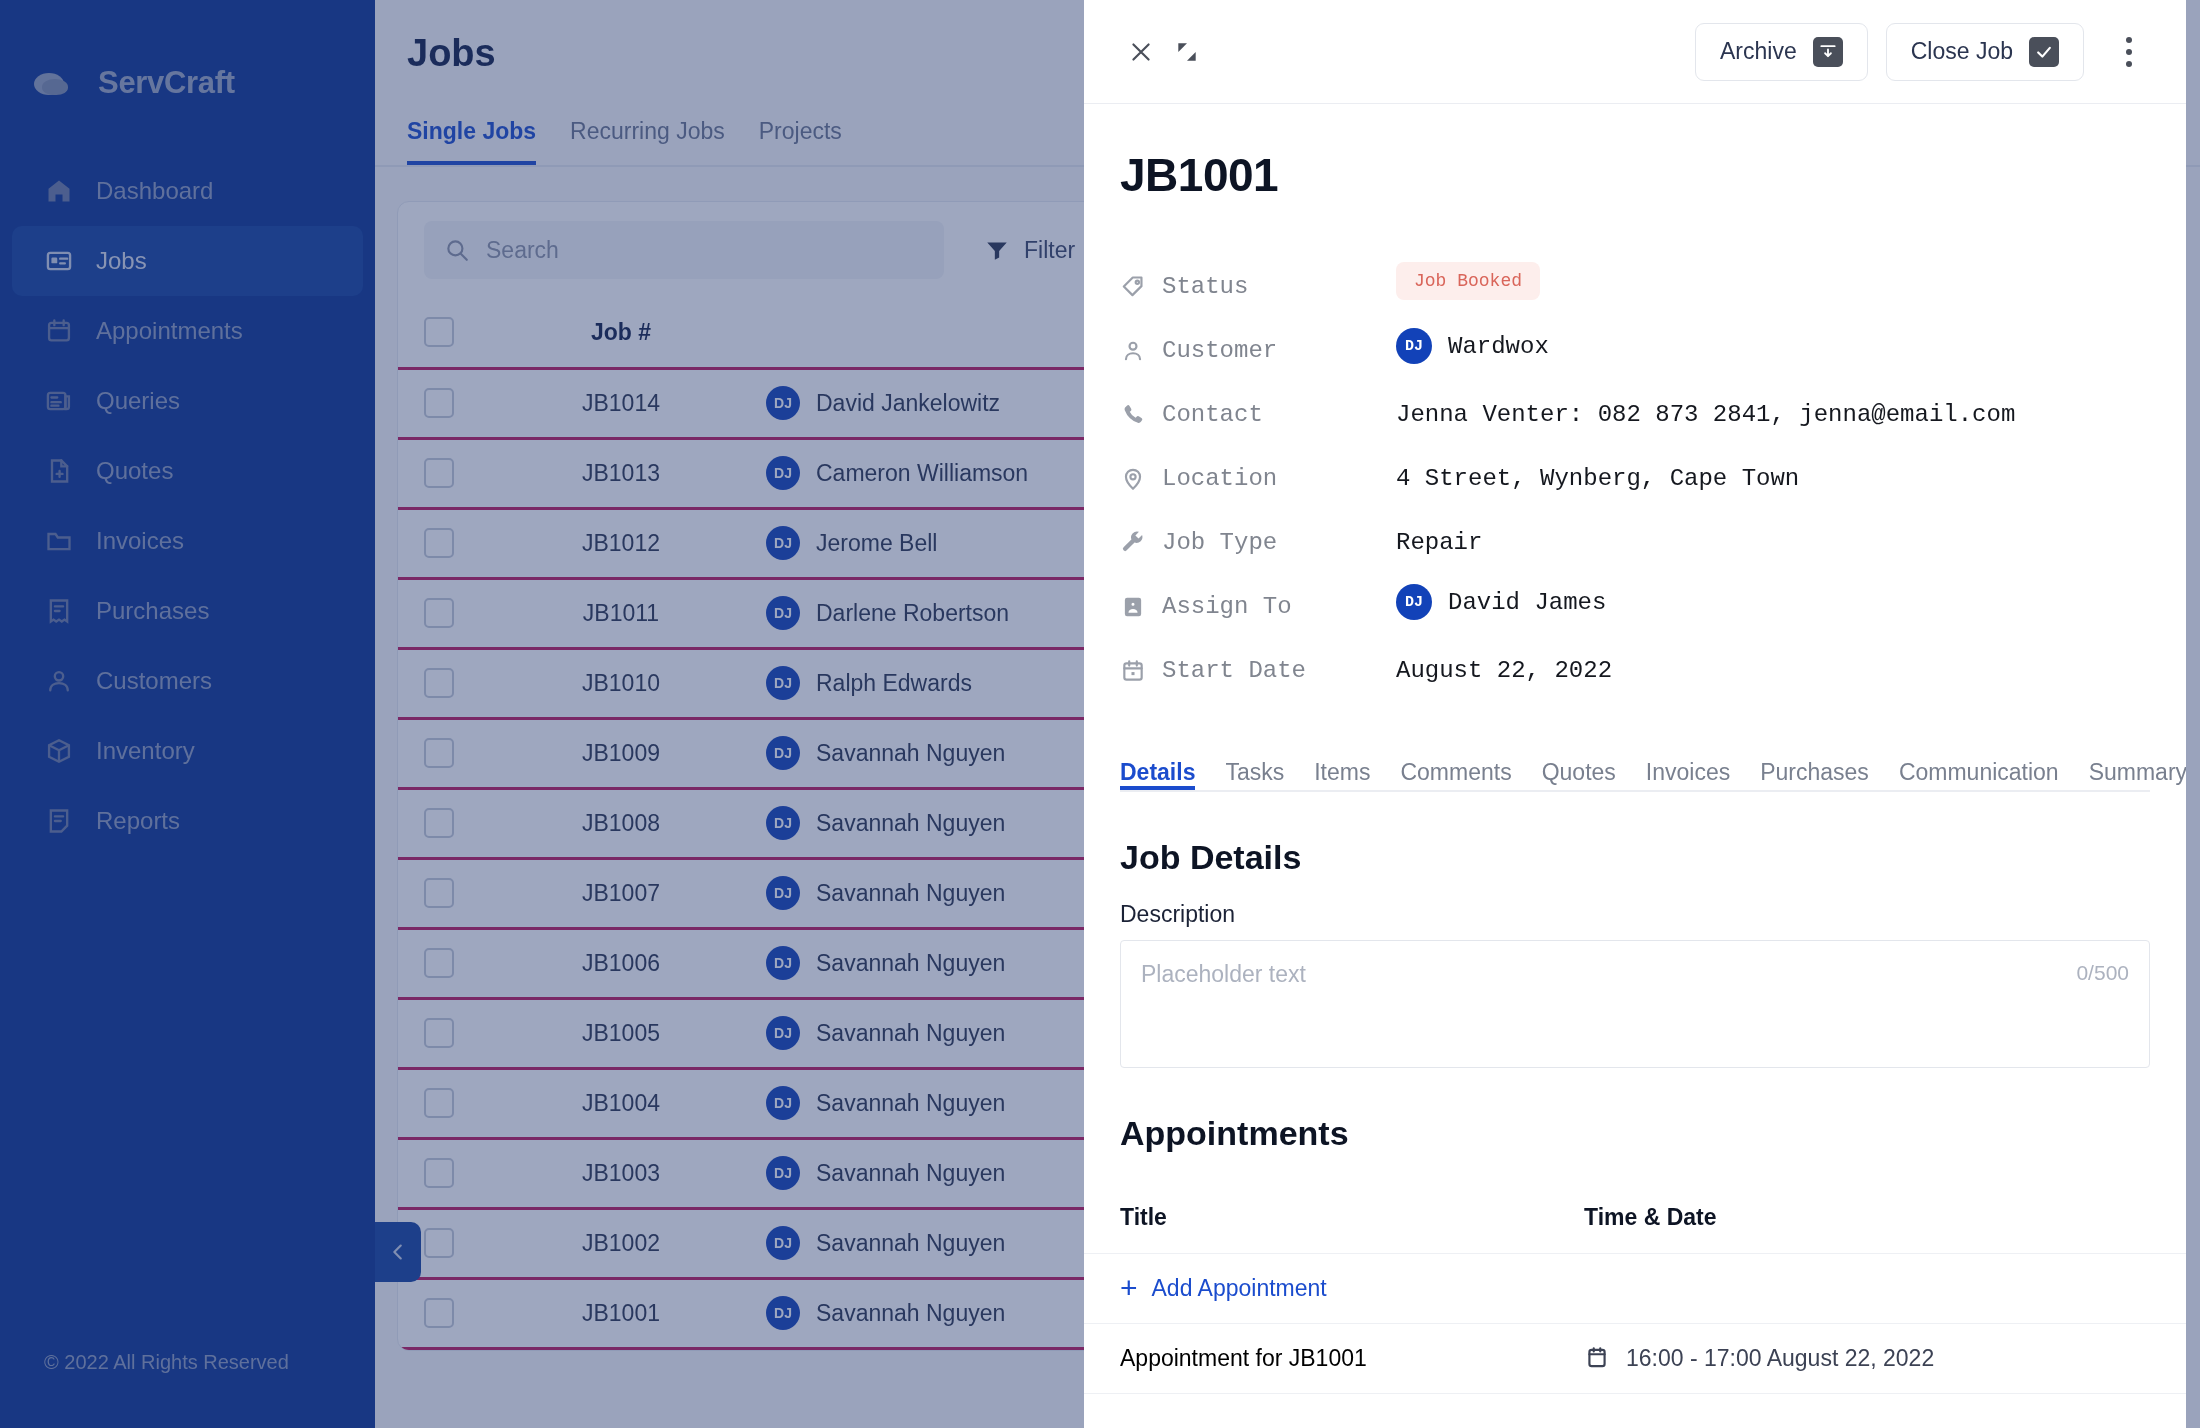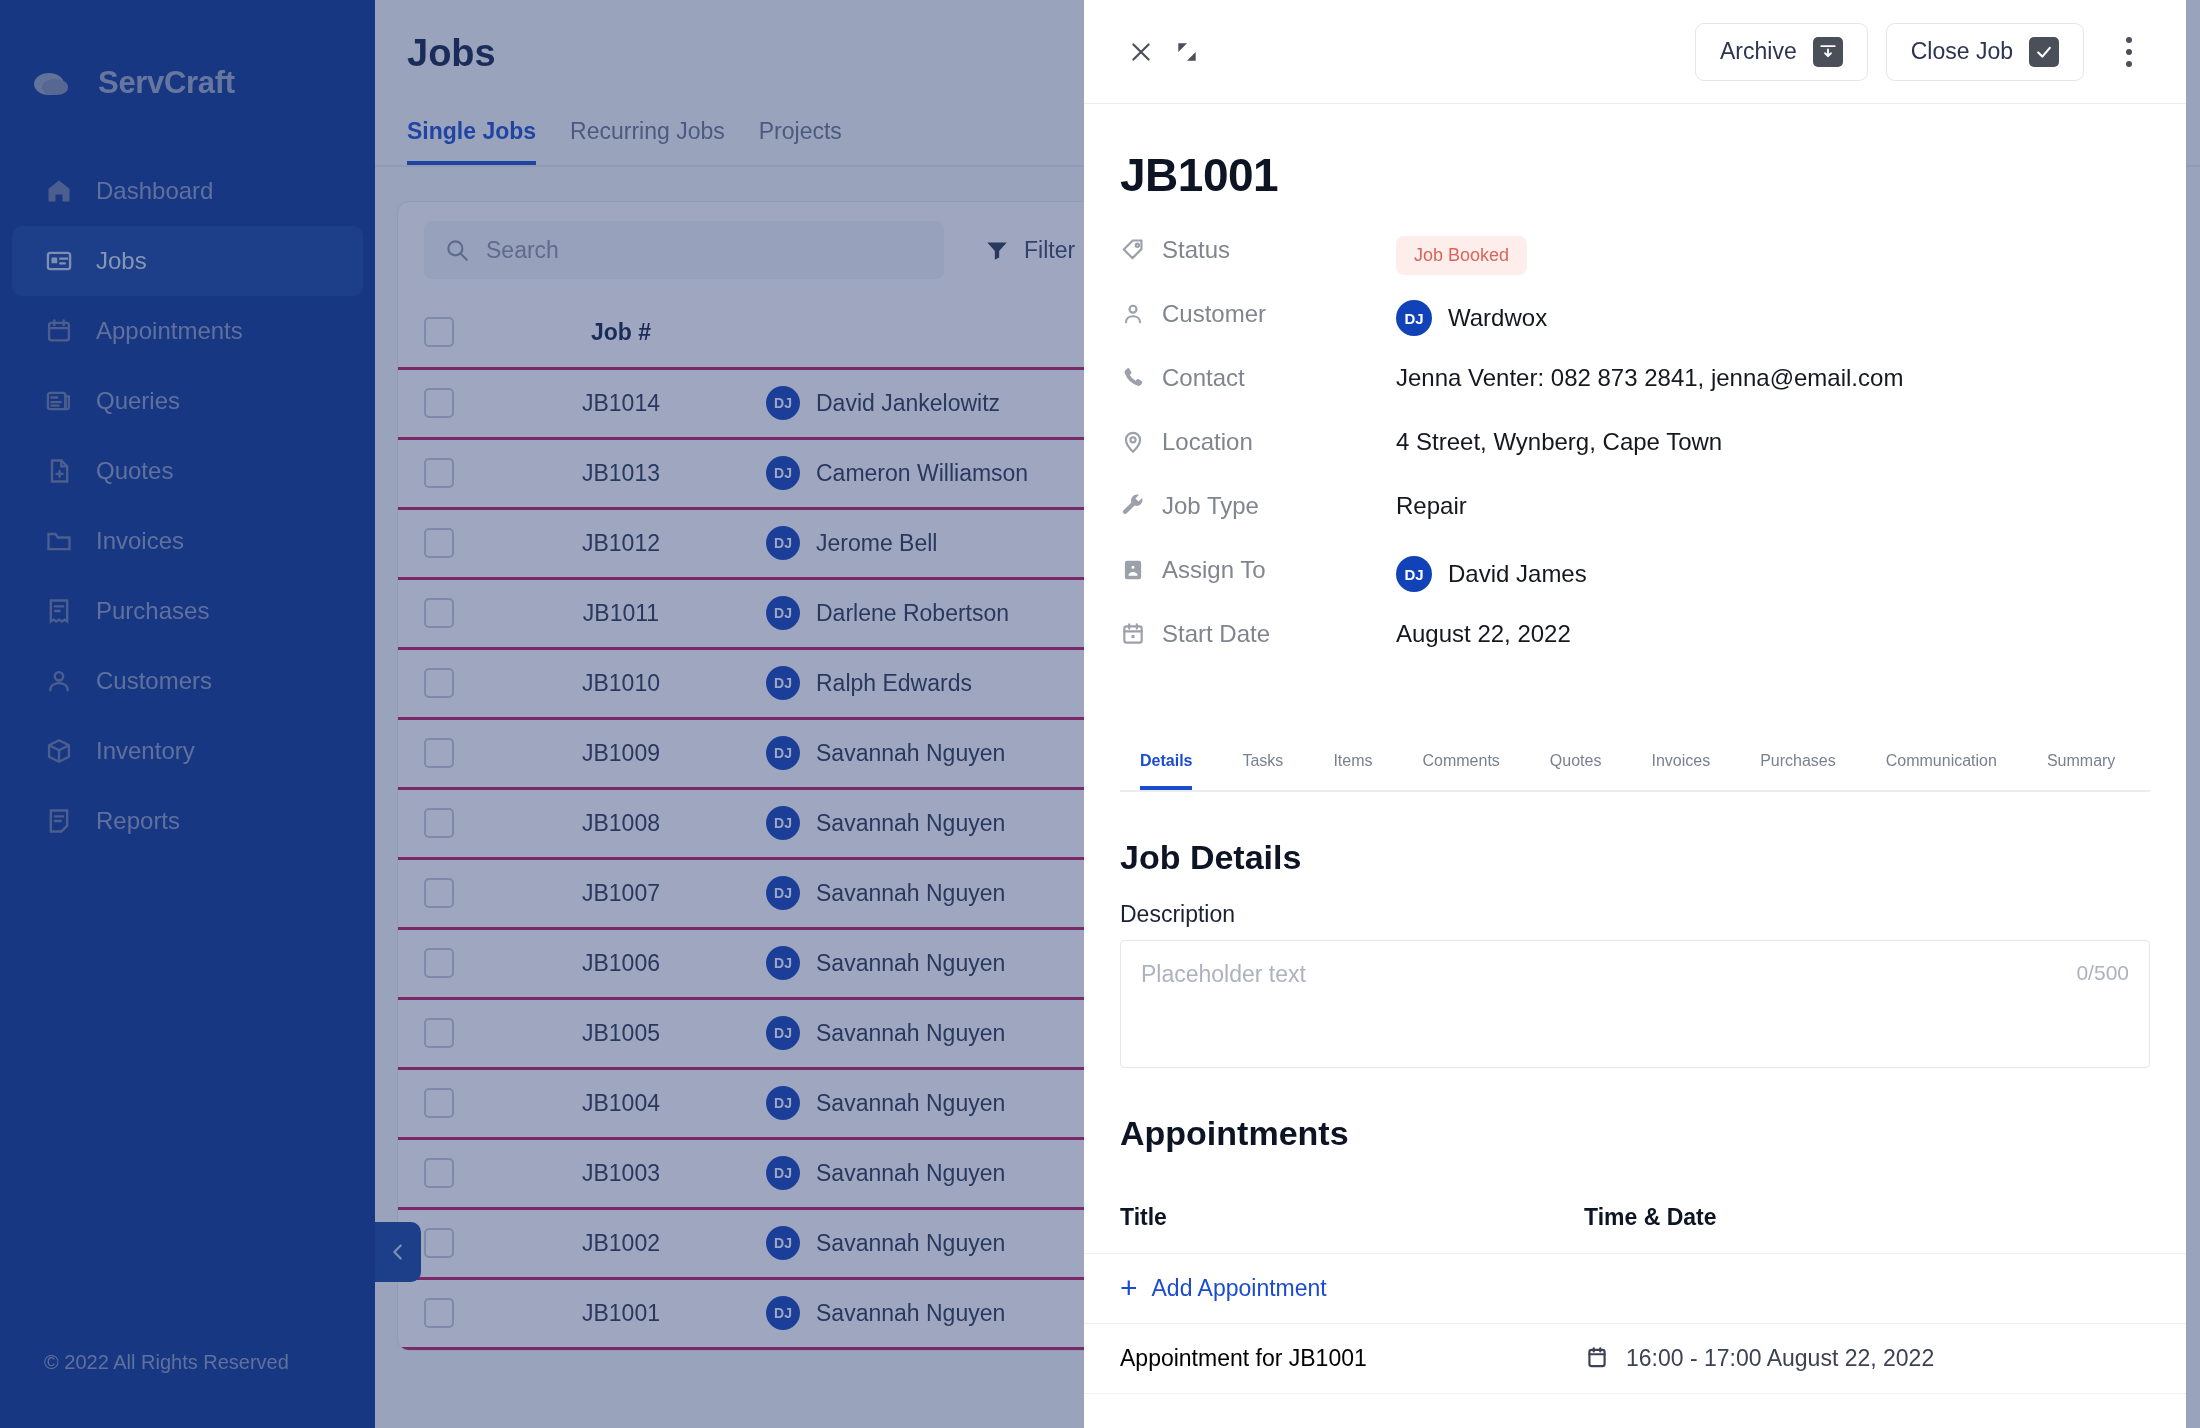--- a/index.html
+++ b/index.html
@@ -155,21 +155,21 @@
   .kebab { width: 46px; height: 46px; margin-left: 22px; display:flex;
            flex-direction: column; align-items: center; justify-content: center; gap: 6px; cursor: pointer;}
   .kebab i { width: 6px; height: 6px; border-radius: 50%; background: #4a4f5a; display:block;}
 
   .panel-body { flex: 1; overflow: hidden; }
   .job-id {
     font-size: 46px; font-weight: bold; color: #0d1424;
     padding: 44px 0 0 36px; letter-spacing: -0.5px;
   }
   .fields { padding: 34px 0 0 36px; }
-  .field { display: flex; align-items: flex-start; height: 64px; }
+  .field { display: flex; align-items: flex-end; height: 64px; font-family: Liberation Mono, monospace; }
   .field-label {
     display: flex; align-items: center; gap: 16px; width: 276px;
     font-size: 24px; color: #80858f;
   }
   .field-label svg { width: 26px; height: 26px; display:block; }
   .field-value { font-size: 24px; color: #15181f; display: flex; align-items: center; gap: 16px; }
   .badge {
     background: #fdeeec; color: #d9655a; font-size: 18px;
     padding: 9px 18px; border-radius: 8px;
   }
@@ -177,22 +177,22 @@
     width: 36px; height: 36px; border-radius: 50%;
     background: #1242b8; color: #fff; font-size: 15px; font-weight: bold;
     display: flex; align-items: center; justify-content: center; flex: 0 0 36px;
   }
 
   .panel-tabs {
     display: flex; align-items: flex-end; gap: 30px;
     margin: 38px 36px 0 36px; border-bottom: 2px solid #ebedf2; height: 70px;
   }
   .ptab {
-    font-size: 16px; color: #79808f; padding-bottom: 16px;
-    border-bottom: 4px solid transparent; cursor: pointer; white-space: nowrap; margin-left: 20px;
+    font-size: 23px; color: #79808f; 
+    border-bottom: 4px solid transparent; cursor: pointer; white-space: nowrap;
   }
   .ptab.active { color: #1b4ccd; font-weight: bold; border-bottom-color: #1b4ccd; }
 
   .section-title {
     font-size: 34px; font-weight: bold; color: #0d1424; padding: 46px 0 0 36px;
   }
   .field-lbl2 { font-size: 23px; color: #1b2236; padding: 24px 0 12px 36px; }
   .textarea {
     margin: 0 36px; height: 128px; border: 1px solid #e3e6ec; border-radius: 4px;
     position: relative; background: #fff;

